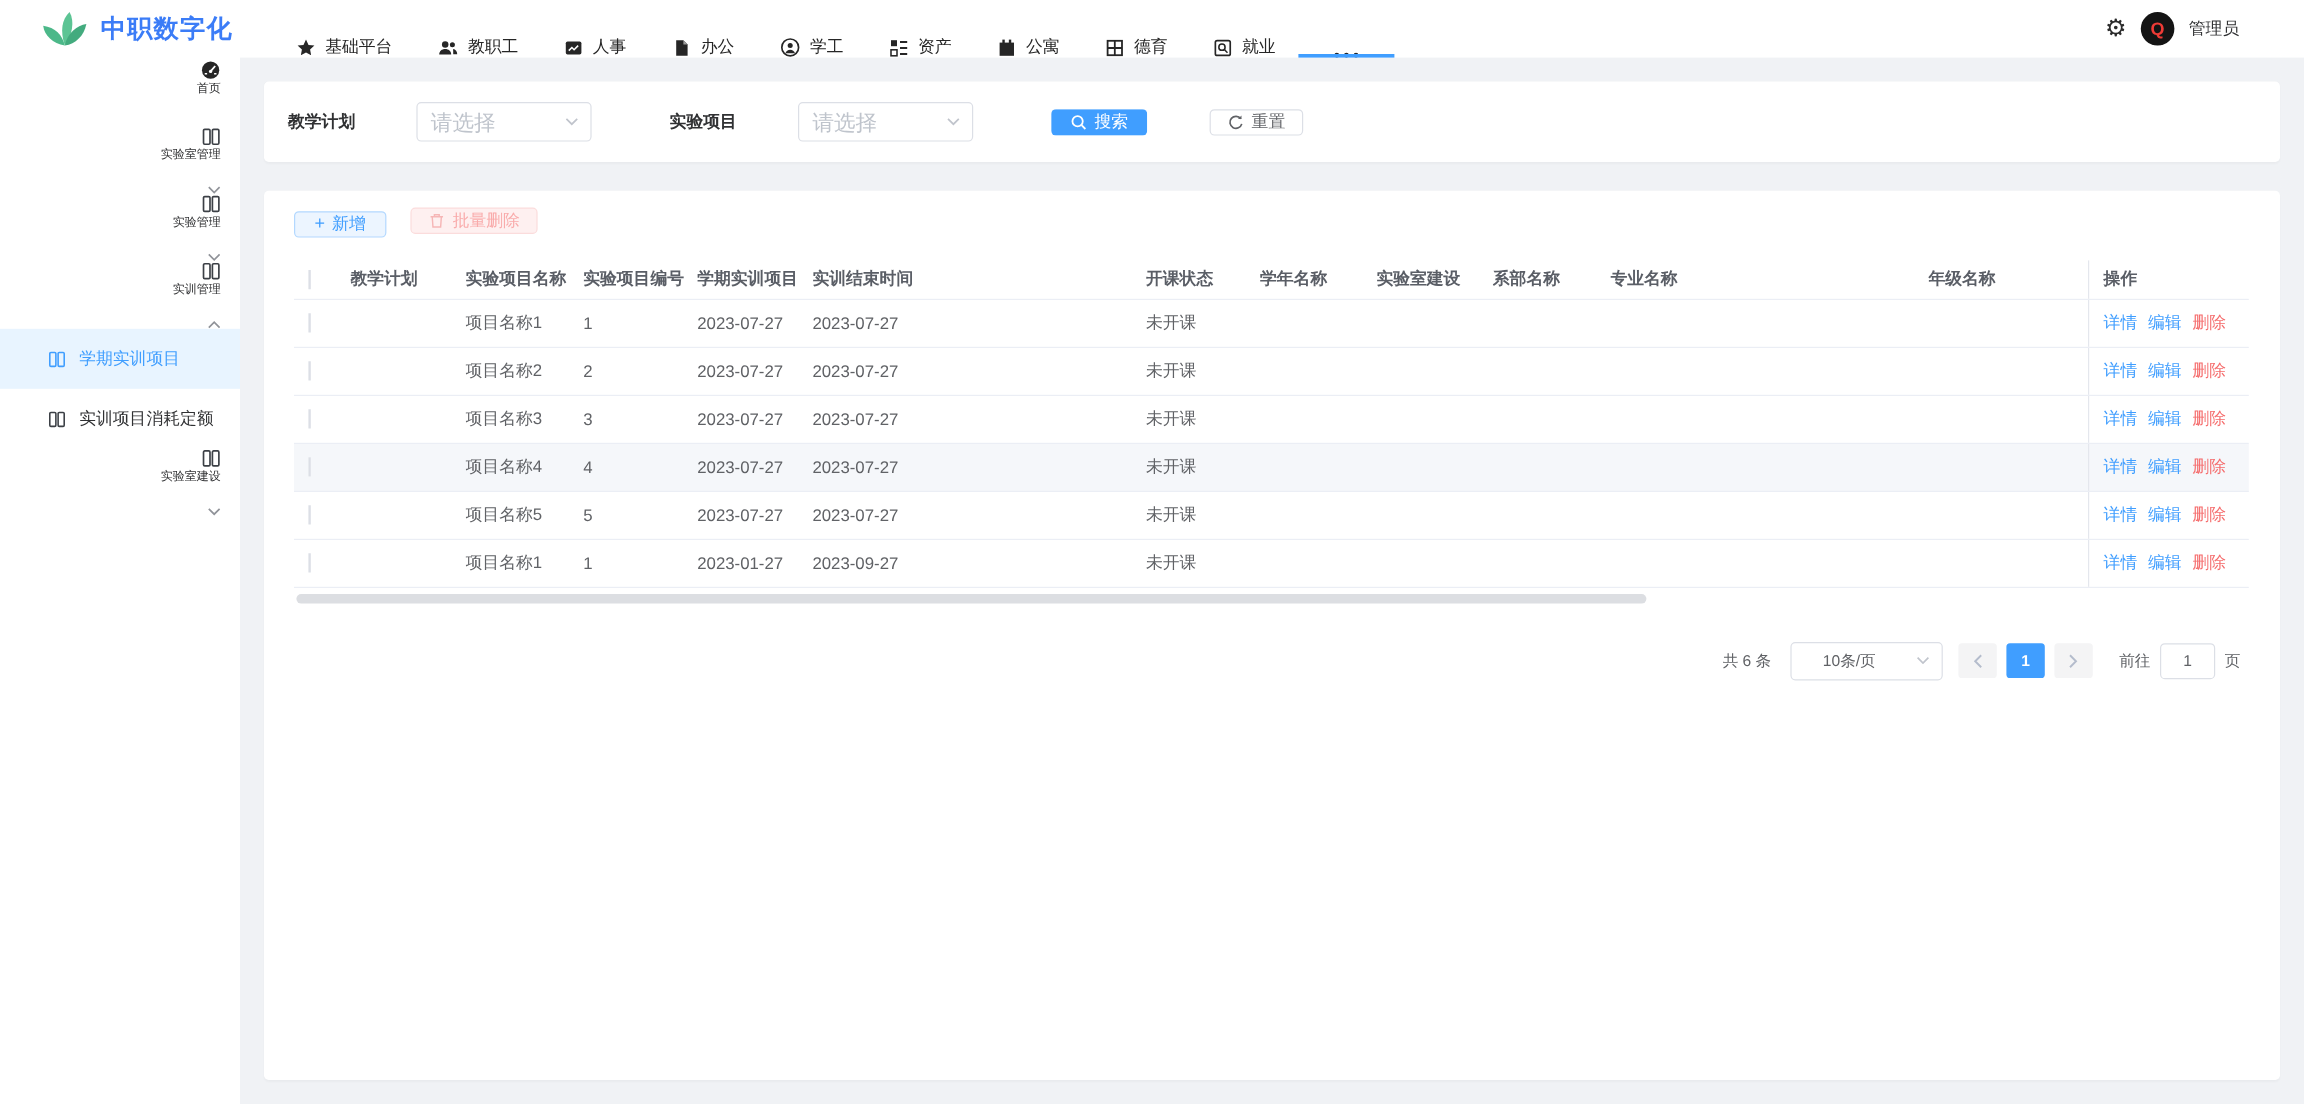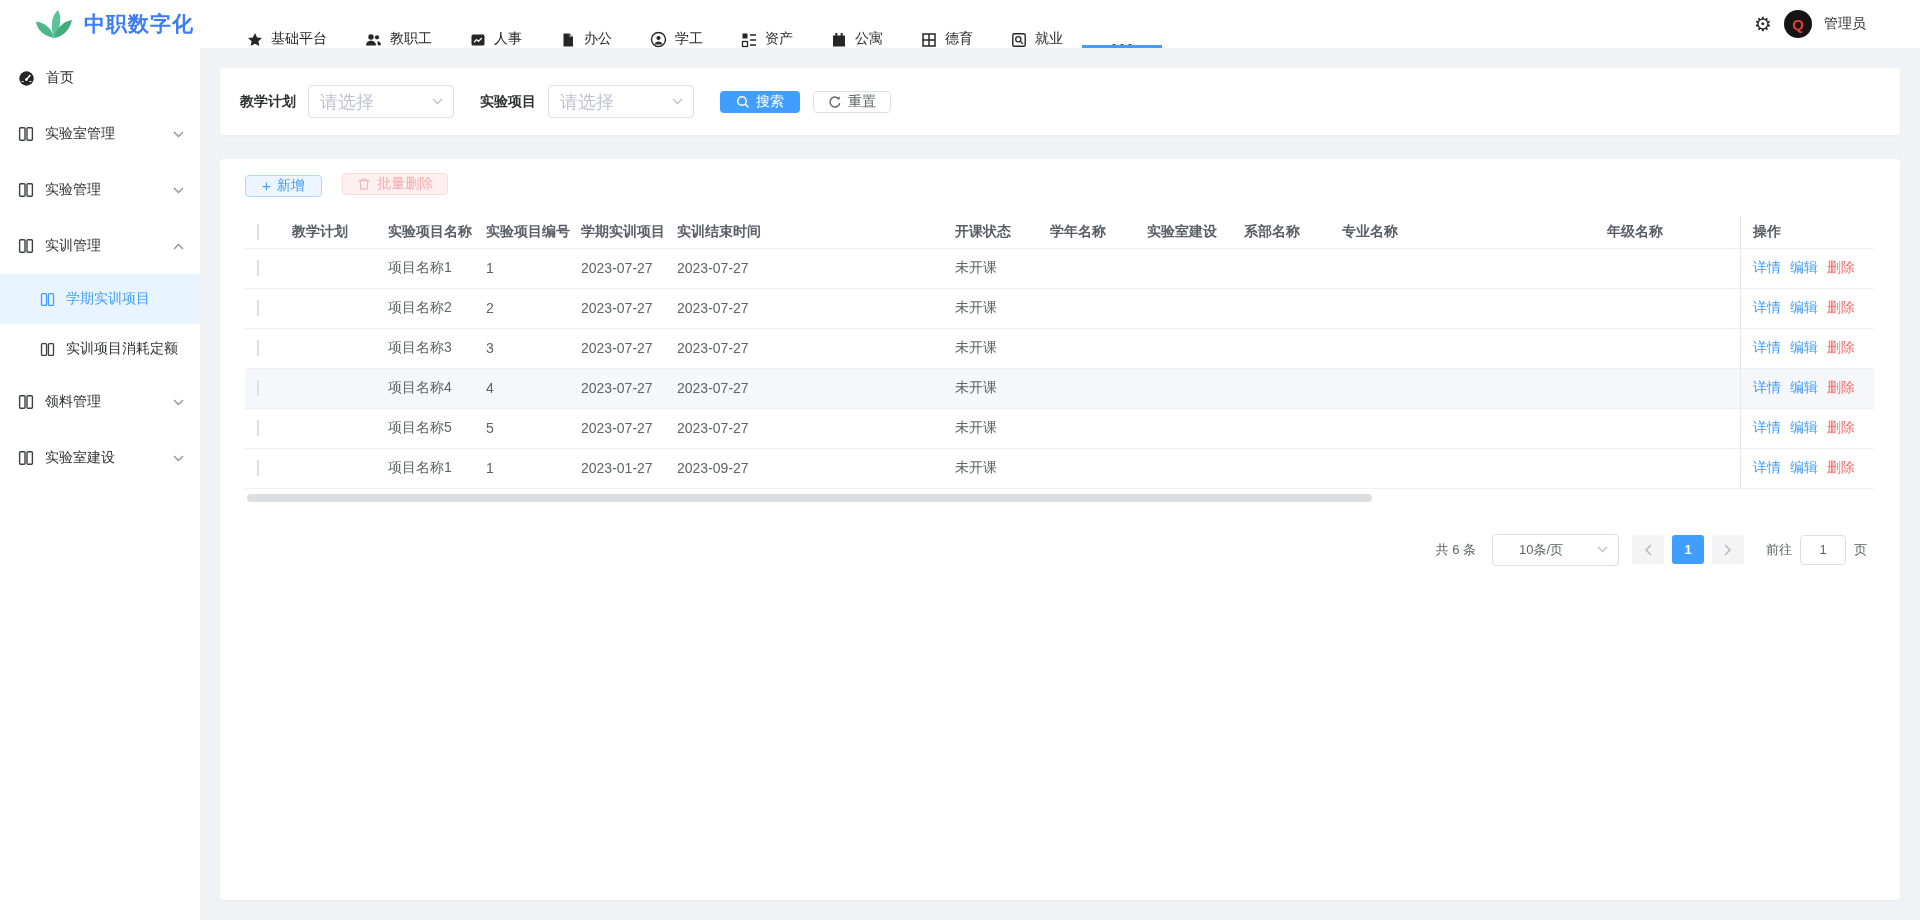--- a/index.html
+++ b/index.html
@@ -18,32 +18,32 @@
   .nav-item svg { display:block; }
   .dots { display:flex; gap:4px; align-items:center; }
   .dots i { width:4px; height:4px; border-radius:50%; background:#262626; }
   .nav-right { margin-left:auto; display:flex; align-items:center; gap:12px; padding-right:54px; }
   .gear { font-size:20px; color:#2b2b2b; line-height:1; cursor:pointer; }
   .avatar { width:28px; height:28px; border-radius:50%; background:#141414; color:#ef3b36; font-weight:bold; font-size:15px; display:flex; align-items:center; justify-content:center; cursor:pointer; }
   .admin-name { font-size:14px; color:#303133; cursor:pointer; }
 
   
   .sidebar { position:absolute; top:48px; left:0; width:200px; bottom:0; background:#fff; padding-top:2px; z-index:20; }
-  .side-item { height:56px; display:flex; align-items:center; padding:0 16px 0 18px; font-size:14px; color:#303133; cursor:pointer; }
+  .side-item { height:56px; display:flex; align-items:flex-end; padding:0 16px 0 18px; font-size:10px; color:#303133; cursor:pointer;flex-direction:column; }
   .side-item .lbl { margin-left:11px; flex:1; }
   .side-child { height:50px; display:flex; align-items:center; padding-left:40px; font-size:14px; color:#303133; cursor:pointer; }
   .side-child .lbl { margin-left:11px; }
   .side-child.active { background:#e8f4ff; color:#409eff; }
   .side-child.active svg path, .side-child.active svg rect { stroke:#409eff; }
   .chev { flex:none; }
   .chev.up { transform:rotate(180deg); }
 
   
   .main { position:absolute; top:48px; left:200px; right:0; bottom:0; background:#f0f2f5; padding:20px; }
-  .card { background:#fff; border-radius:4px; box-shadow:0 1px 2px rgba(0,0,0,.03); }
+  .card { background:#fff; border-radius:4px; box-shadow:0 1px 2px rgba(0,0,0,.03);gap:39px; }
   .filter-card { height:67px; display:flex; align-items:center; padding:0 20px; margin-bottom:24px; }
   .f-label { font-size:14px; font-weight:bold; color:#303133; margin-right:12px; white-space:nowrap; }
   .f-label.second { margin-left:26px; }
   .select { width:146px; height:33px; border:1px solid #dcdfe6; border-radius:4px; display:flex; align-items:center; justify-content:space-between; padding:0 10px 0 11px; cursor:pointer; background:#fff; }
   .select .ph { font-size:18px; color:#bfc4cc; }
   .btn { height:22px; border-radius:4px; font-size:14px; display:inline-flex; align-items:center; gap:6px; cursor:pointer; border:1px solid transparent; }
   .btn-search { background:#409eff; color:#fff; padding:0 15px; margin-left:26px; }
   .btn-reset { background:#fff; color:#606266; border-color:#dcdfe6; padding:0 14px; margin-left:13px; }
 
   .table-card { height:741px; padding:14px 25px; position:relative; }
@@ -232,30 +232,20 @@
       <span class="lbl">学期实训项目</span>
     </div>
     <div class="side-child">
       <svg width="15" height="15" viewBox="0 0 16 16">
           <rect x="1.6" y="1.8" width="5.4" height="12.4" rx="1" fill="none" stroke="#3c4046" stroke-width="1.4"></rect>
           <rect x="9" y="1.8" width="5.4" height="12.4" rx="1" fill="none" stroke="#3c4046" stroke-width="1.4"></rect>
         </svg>
       <span class="lbl">实训项目消耗定额</span>
     </div>
 
-    <div class="side-item">
-      <svg width="16" height="16" viewBox="0 0 16 16">
-          <rect x="1.6" y="1.8" width="5.4" height="12.4" rx="1" fill="none" stroke="#3c4046" stroke-width="1.4"></rect>
-          <rect x="9" y="1.8" width="5.4" height="12.4" rx="1" fill="none" stroke="#3c4046" stroke-width="1.4"></rect>
-        </svg>
-      <span class="lbl">领料管理</span>
-      <svg class="chev" width="11" height="7" viewBox="0 0 11 7">
-          <path d="M1 1l4.5 4.5L10 1" fill="none" stroke="#909399" stroke-width="1.4"></path>
-        </svg>
-    </div>
 
     <div class="side-item">
       <svg width="16" height="16" viewBox="0 0 16 16">
           <rect x="1.6" y="1.8" width="5.4" height="12.4" rx="1" fill="none" stroke="#3c4046" stroke-width="1.4"></rect>
           <rect x="9" y="1.8" width="5.4" height="12.4" rx="1" fill="none" stroke="#3c4046" stroke-width="1.4"></rect>
         </svg>
       <span class="lbl">实验室建设</span>
       <svg class="chev" width="11" height="7" viewBox="0 0 11 7">
           <path d="M1 1l4.5 4.5L10 1" fill="none" stroke="#909399" stroke-width="1.4"></path>
         </svg>

